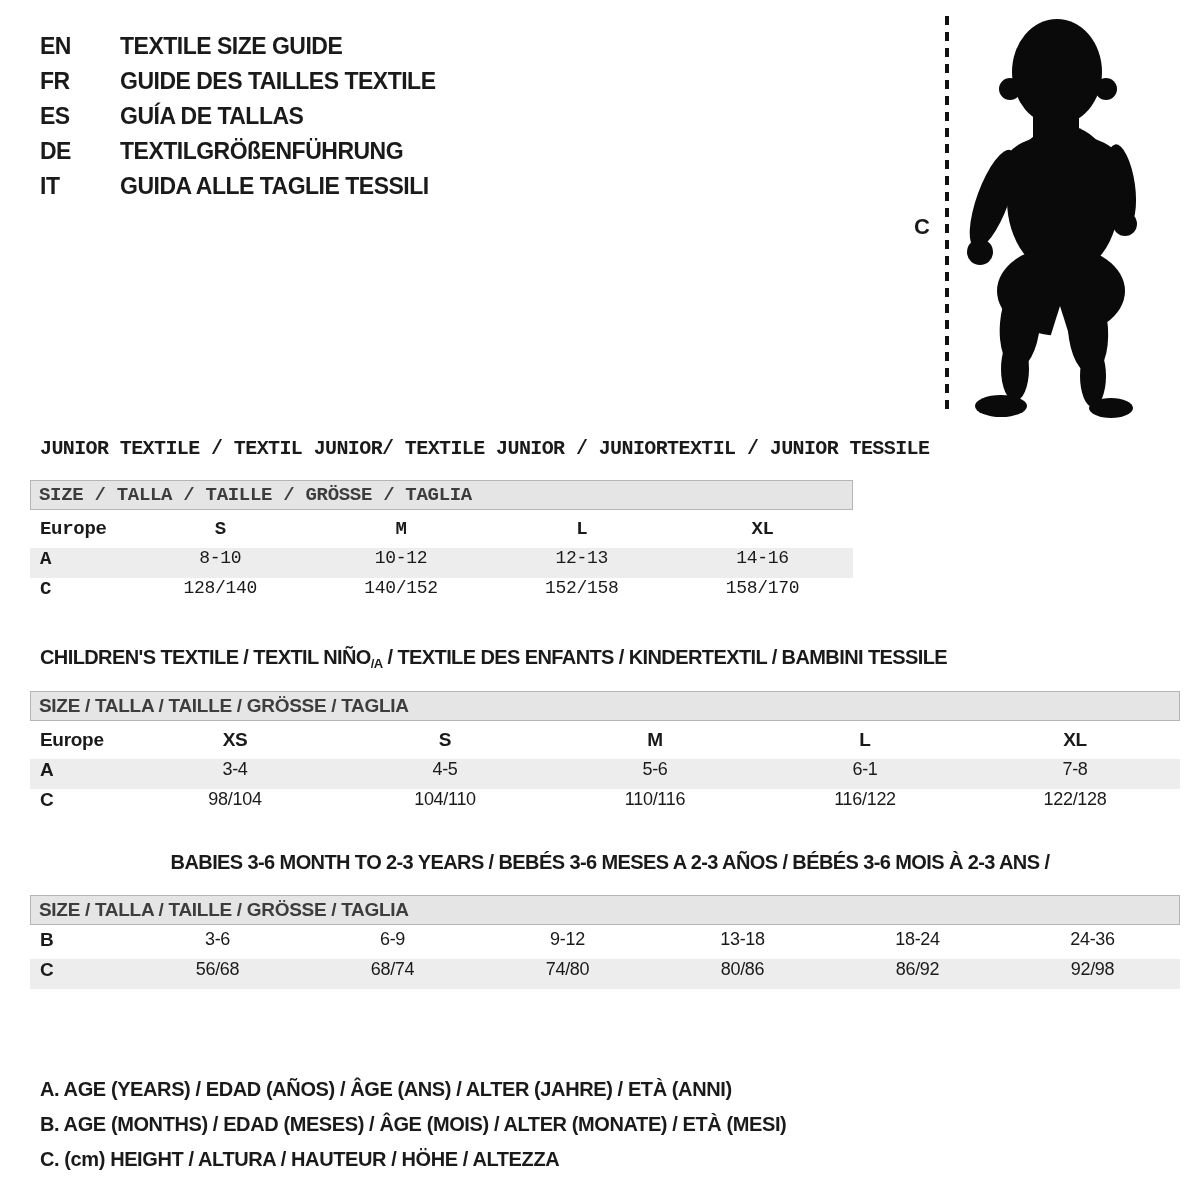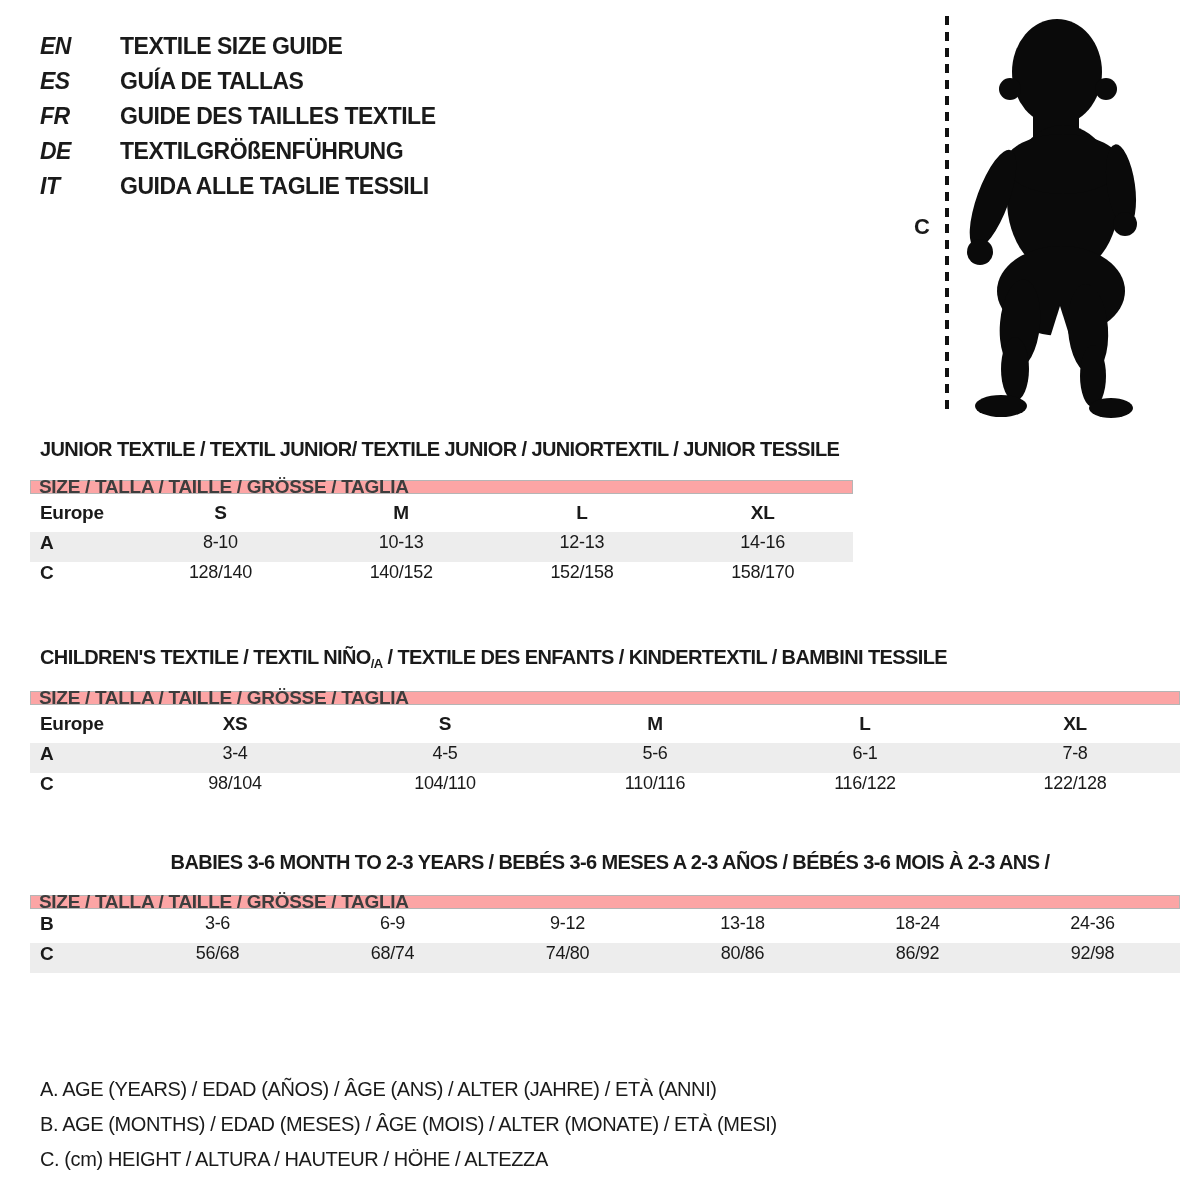--- a/index.html
+++ b/index.html
@@ -12,47 +12,47 @@
     overflow:hidden;
   }
   .page { position:absolute; inset:0; }
 
   
   .langs { position:absolute; left:40px; top:29px; }
   .lang-row { display:flex; height:35px; align-items:center; }
   .lang-code, .lang-title {
     font-weight:bold; font-size:23px; letter-spacing:-0.5px; white-space:nowrap;
   }
-  .lang-code { width:80px;font-style:italic; }
+  .lang-code { width:80px; }
 
   
   .measure-line { position:absolute; left:944px; top:16px; }
   .measure-label {
     position:absolute; left:914px; top:214px;
     font-size:22px; font-weight:bold;
   }
   .silhouette { position:absolute; left:963px; top:14px; }
 
   
   .section { position:absolute; left:30px; }
-  #section-junior   { top:437px; width:823px; }
+  #section-junior   { top:437px; width:823px;font-family:Liberation Mono, monospace; }
   #section-children { top:645px; width:1150px; }
   #section-babies   { top:846px; width:1150px; }
 
   .section-title {
     margin:0 0 0 10px;
     font-size:20px; font-weight:bold; letter-spacing:-0.6px;
     line-height:24px; white-space:nowrap;
   }
   #section-babies .section-title { line-height:33px;text-align:center; }
   .sub-script { font-size:13px; position:relative; top:4px; }
 
   .size-bar {
-    margin-top:19px; height:14px;
-    background:#fca5a5;
+    margin-top:19px; height:30px;
+    background:#e5e5e5;
     box-shadow: inset 0 0 0 1px #b5b5b5;
     display:flex; align-items:center;
     padding-left:9px; box-sizing:border-box;
     font-size:19px; font-weight:bold; letter-spacing:-0.3px;
     color:#3d3d3d;
   }
   #section-babies .size-bar { margin-top:16px; }
 
   .rows { margin-top:8px; }
   #section-babies .rows { margin-top:4px; }
@@ -63,40 +63,40 @@
     width:100px; padding-left:10px; box-sizing:border-box;
     font-weight:bold; font-size:19px;
   }
   .tcell { flex:1; text-align:center; }
   .tcell.thead { font-weight:bold; font-size:19px; }
 
   
   .legend { position:absolute; left:40px; top:1072px; }
   .legend-line {
     height:35px; line-height:35px;
-    font-size:20px; font-weight:normal; letter-spacing:-0.4px; white-space:nowrap;
+    font-size:20px; font-weight:bold; letter-spacing:-0.4px; white-space:nowrap;
   }
 </style>
 </head>
 <body>
 
 <div class="page">
 
   <div class="langs">
       <div class="lang-row">
         <span class="lang-code">EN</span>
         <span class="lang-title">TEXTILE SIZE GUIDE</span>
       </div>
       <div class="lang-row">
+        <span class="lang-code">FR</span>
+        <span class="lang-title">GUIDE DES TAILLES TEXTILE</span>
+      </div>
+      <div class="lang-row">
         <span class="lang-code">ES</span>
         <span class="lang-title">GUÍA DE TALLAS</span>
-      </div>
-      <div class="lang-row">
-        <span class="lang-code">FR</span>
-        <span class="lang-title">GUIDE DES TAILLES TEXTILE</span>
       </div>
       <div class="lang-row">
         <span class="lang-code">DE</span>
         <span class="lang-title">TEXTILGRÖßENFÜHRUNG</span>
       </div>
       <div class="lang-row">
         <span class="lang-code">IT</span>
         <span class="lang-title">GUIDA ALLE TAGLIE TESSILI</span>
       </div>
     </div>
@@ -137,21 +137,21 @@
         <div class="trow">
           <div class="tlabel">Europe</div>
           <div class="tcell thead">S</div>
           <div class="tcell thead">M</div>
           <div class="tcell thead">L</div>
           <div class="tcell thead">XL</div>
         </div>
         <div class="trow shaded">
           <div class="tlabel">A</div>
           <div class="tcell">8-10</div>
-          <div class="tcell">10-13</div>
+          <div class="tcell">10-12</div>
           <div class="tcell">12-13</div>
           <div class="tcell">14-16</div>
         </div>
         <div class="trow">
           <div class="tlabel">C</div>
           <div class="tcell">128/140</div>
           <div class="tcell">140/152</div>
           <div class="tcell">152/158</div>
           <div class="tcell">158/170</div>
         </div>

